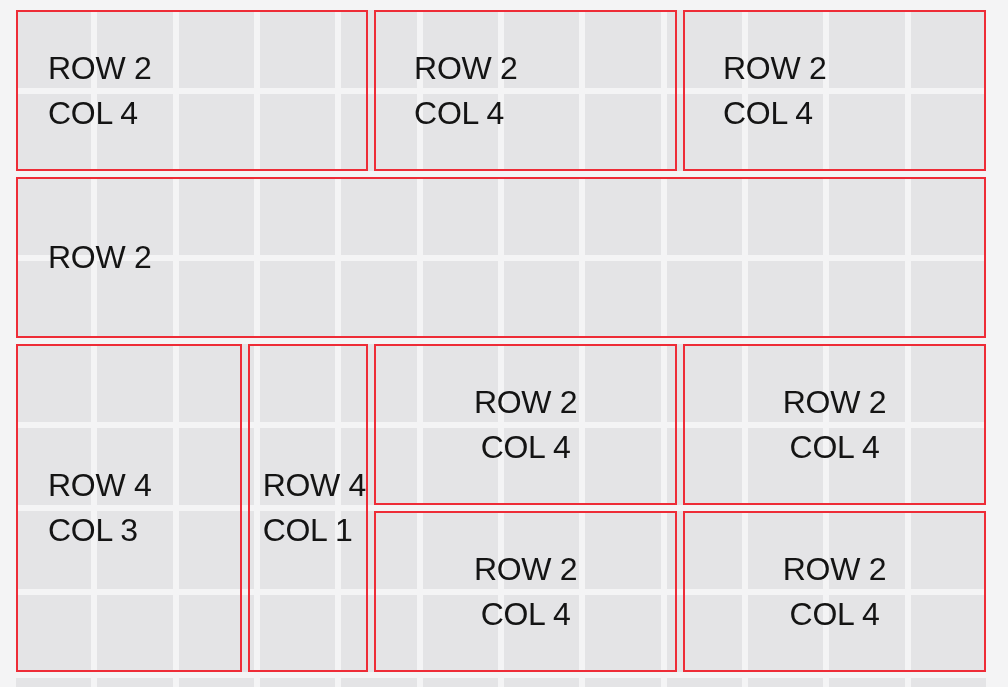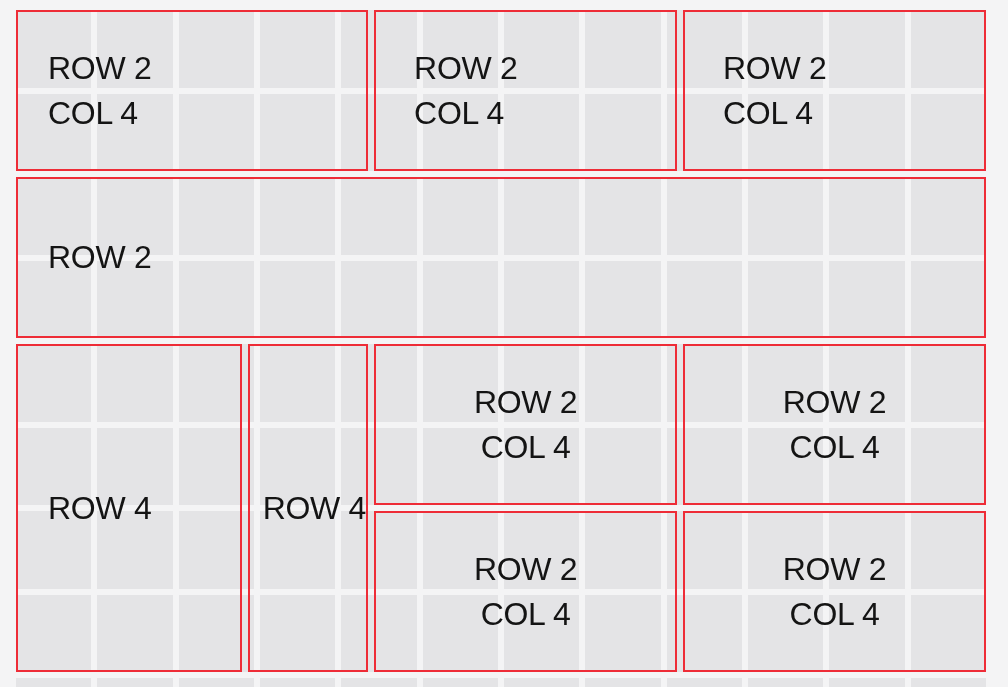--- a/index.html
+++ b/index.html
@@ -182,24 +182,26 @@
       <span class="ln">ROW 2</span>
       <span class="ln">COL 4</span>
     </div>
 
     <div class="item left pd">
       <span class="ln">ROW 2</span>
     </div>
 
     <div class="item left pe">
       <span class="ln">ROW 4</span>
+      <span class="ln">COL 3</span>
     </div>
 
     <div class="item tight pf">
       <span class="ln">ROW 4</span>
+      <span class="ln">COL 1</span>
     </div>
 
     <div class="item center pg">
       <span class="ln">ROW 2</span>
       <span class="ln">COL 4</span>
     </div>
 
     <div class="item center ph">
       <span class="ln">ROW 2</span>
       <span class="ln">COL 4</span>

